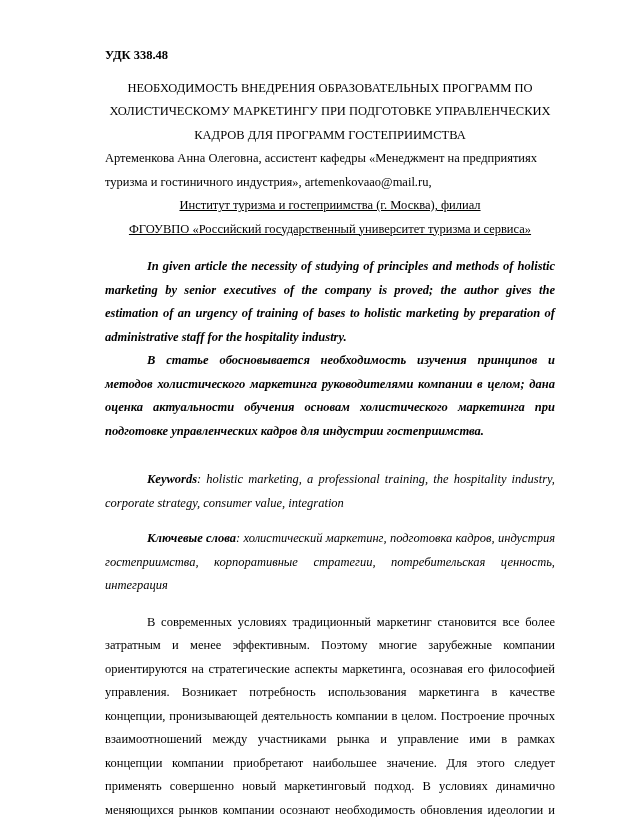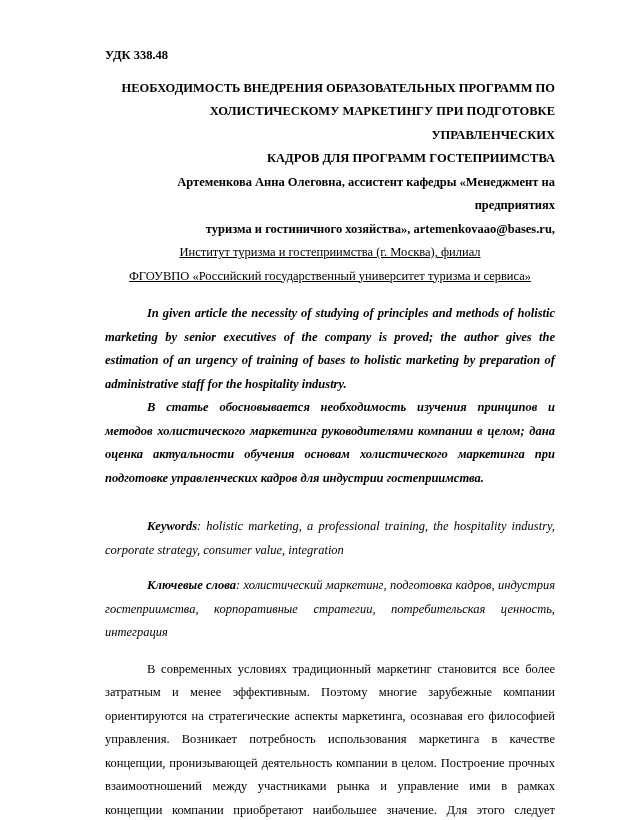--- a/index.html
+++ b/index.html
@@ -16,26 +16,26 @@
     padding: 44px 79px 30px 105px;
     overflow: hidden;
     font-size: 12.5px;
     line-height: 23.5px;
   }
   .udc {
     font-weight: bold;
     margin-bottom: 9px;
   }
   .title-line {
-    font-weight: bold;
-    text-align: right;
+    font-weight: normal;
+    text-align: center;
   }
   .author-line {
-    font-weight: bold;
-    text-align: right;
+    font-weight: normal;
+    text-align: left;
   }
   .affil-line {
     text-align: center;
   }
   .affil-block {
     margin-bottom: 14px;
     text-decoration: underline;
   }
   .abstract {
     font-style: italic;
@@ -71,21 +71,21 @@
   <div class="udc">УДК 338.48</div>
 
   <div class="title-block">
     <div class="title-line">НЕОБХОДИМОСТЬ ВНЕДРЕНИЯ ОБРАЗОВАТЕЛЬНЫХ ПРОГРАММ ПО</div>
     <div class="title-line">ХОЛИСТИЧЕСКОМУ МАРКЕТИНГУ ПРИ ПОДГОТОВКЕ УПРАВЛЕНЧЕСКИХ</div>
     <div class="title-line">КАДРОВ ДЛЯ ПРОГРАММ ГОСТЕПРИИМСТВА</div>
   </div>
 
   <div class="author-block">
     <div class="author-line">Артеменкова Анна Олеговна, ассистент кафедры «Менеджмент на предприятиях</div>
-    <div class="author-line">туризма и гостиничного хозяйства», artemenkovaao@bases.ru,</div>
+    <div class="author-line">туризма и гостиничного индустрия», artemenkovaao@mail.ru,</div>
   </div>
 
   <div class="affil-block">
     <div class="affil-line">Институт туризма и гостеприимства (г. Москва), филиал</div>
     <div class="affil-line">ФГОУВПО «Российский государственный университет туризма и сервиса»</div>
   </div>
 
   <p class="abstract abstract-en">In given article the necessity of studying of principles and methods of holistic marketing by senior executives of the company is proved; the author gives the estimation of an urgency of training of bases to holistic marketing by preparation of administrative staff for the hospitality industry.</p>
 
   <p class="abstract abstract-ru">В статье обосновывается необходимость изучения принципов и методов холистического маркетинга руководителями компании в целом; дана оценка актуальности обучения основам холистического маркетинга при подготовке управленческих кадров для индустрии гостеприимства.</p>

